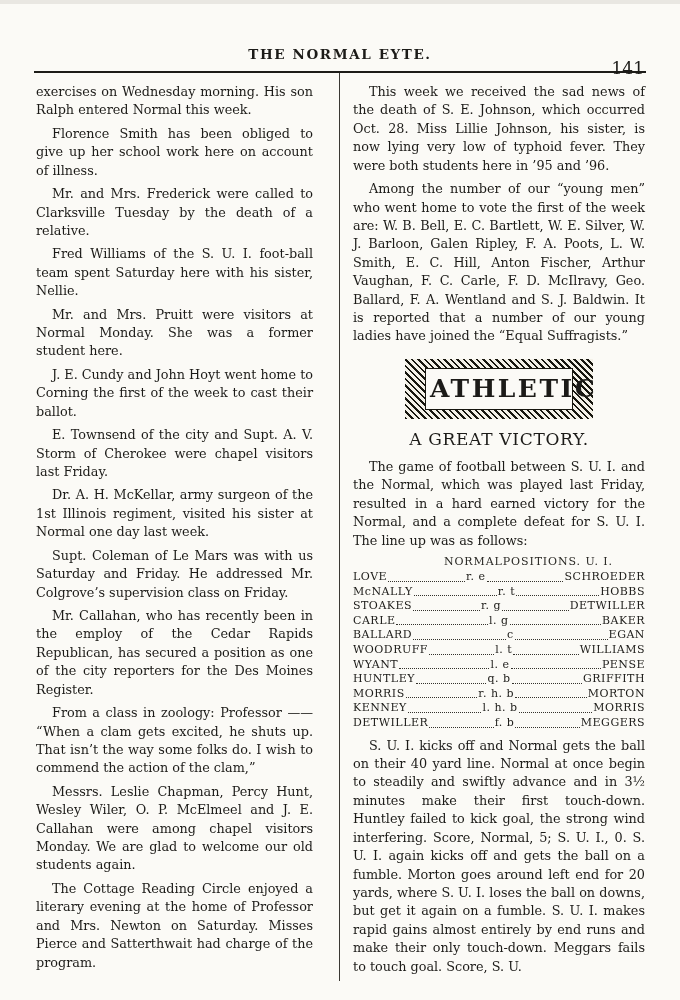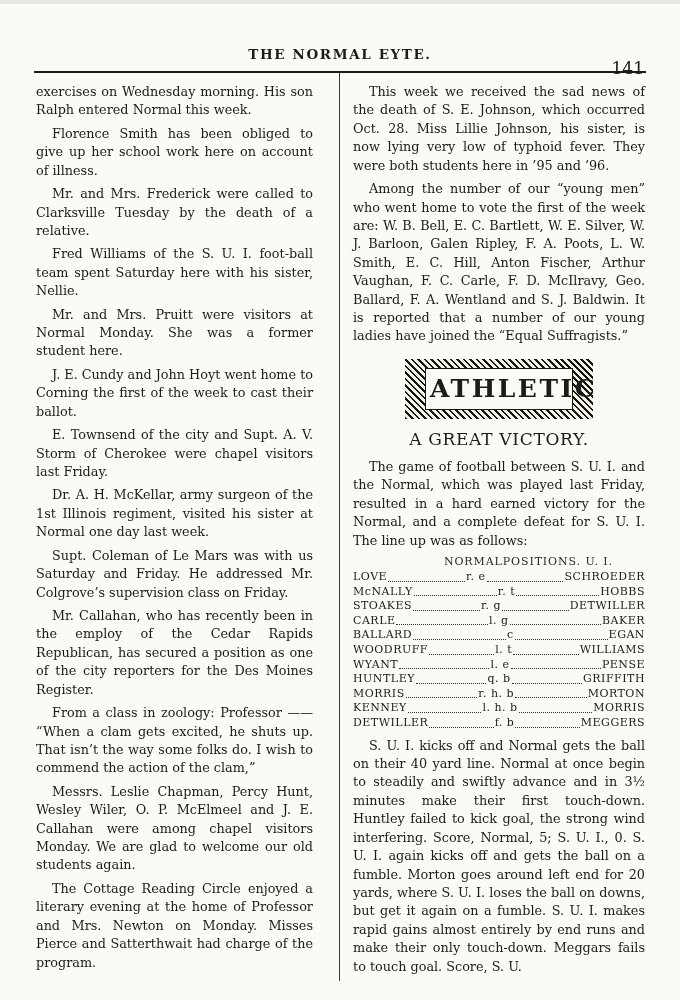--- a/index.html
+++ b/index.html
@@ -89,21 +89,21 @@
       <p class="body-par">Mr. and Mrs. Frederick were called to Clarksville Tuesday by the death of a relative.</p>
       <p class="body-par">Fred Williams of the S. U. I. foot-ball team spent Saturday here with his sister, Nellie.</p>
       <p class="body-par">Mr. and Mrs. Pruitt were visitors at Normal Monday.  She was a former student here.</p>
       <p class="body-par">J. E. Cundy and John Hoyt went home to Corning the first of the week to cast their ballot.</p>
       <p class="body-par">E. Townsend of the city and Supt. A. V. Storm of Cherokee were chapel visitors last Friday.</p>
       <p class="body-par">Dr. A. H. McKellar, army surgeon of the 1st Illinois regiment, visited his sister at Normal one day last week.</p>
       <p class="body-par">Supt. Coleman of Le Mars was with us Saturday and Friday.  He addressed Mr. Colgrove’s supervision class on Friday.</p>
       <p class="body-par">Mr. Callahan, who has recently been in the employ of the Cedar Rapids Republican, has secured a position as one of the city reporters for the Des Moines Register.</p>
       <p class="body-par">From a class in zoology:  Professor —— “When a clam gets excited, he shuts up. That isn’t the way some folks do.  I wish to commend the action of the clam,”</p>
       <p class="body-par">Messrs. Leslie Chapman, Percy Hunt, Wesley Wiler, O. P. McElmeel and J. E. Callahan were among chapel visitors Monday.  We are glad to welcome our old students again.</p>
-      <p class="body-par">The Cottage Reading Circle enjoyed a literary evening at the home of Professor and Mrs. Newton on Monday.  Misses Pierce and Satterthwait had charge of the program.</p>
+      <p class="body-par">The Cottage Reading Circle enjoyed a literary evening at the home of Professor and Mrs. Newton on Saturday.  Misses Pierce and Satterthwait had charge of the program.</p>
     </div>
 
     <div class="col col-right">
       <p class="body-par">This week we received the sad news of the death of S. E. Johnson, which occurred Oct. 28.   Miss Lillie Johnson, his sister, is now lying very low of typhoid fever.  They were both students here in ’95 and ’96.</p>
       <p class="body-par">Among the number of our “young men” who went home to vote the first of the week are:  W. B. Bell, E. C. Bartlett, W. E. Silver, W. J. Barloon, Galen Ripley, F. A. Poots, L. W. Smith, E. C. Hill, Anton Fischer, Arthur Vaughan, F. C. Carle, F. D. McIlravy, Geo. Ballard, F. A. Wentland and S. J. Baldwin.  It is reported that a number of our young ladies have joined the “Equal Suffragists.”</p>
 
       <div class="athletic-frame">
         <div class="athletic-inner">
           <span class="athletic-title">ATHLETIC</span>
         </div>

